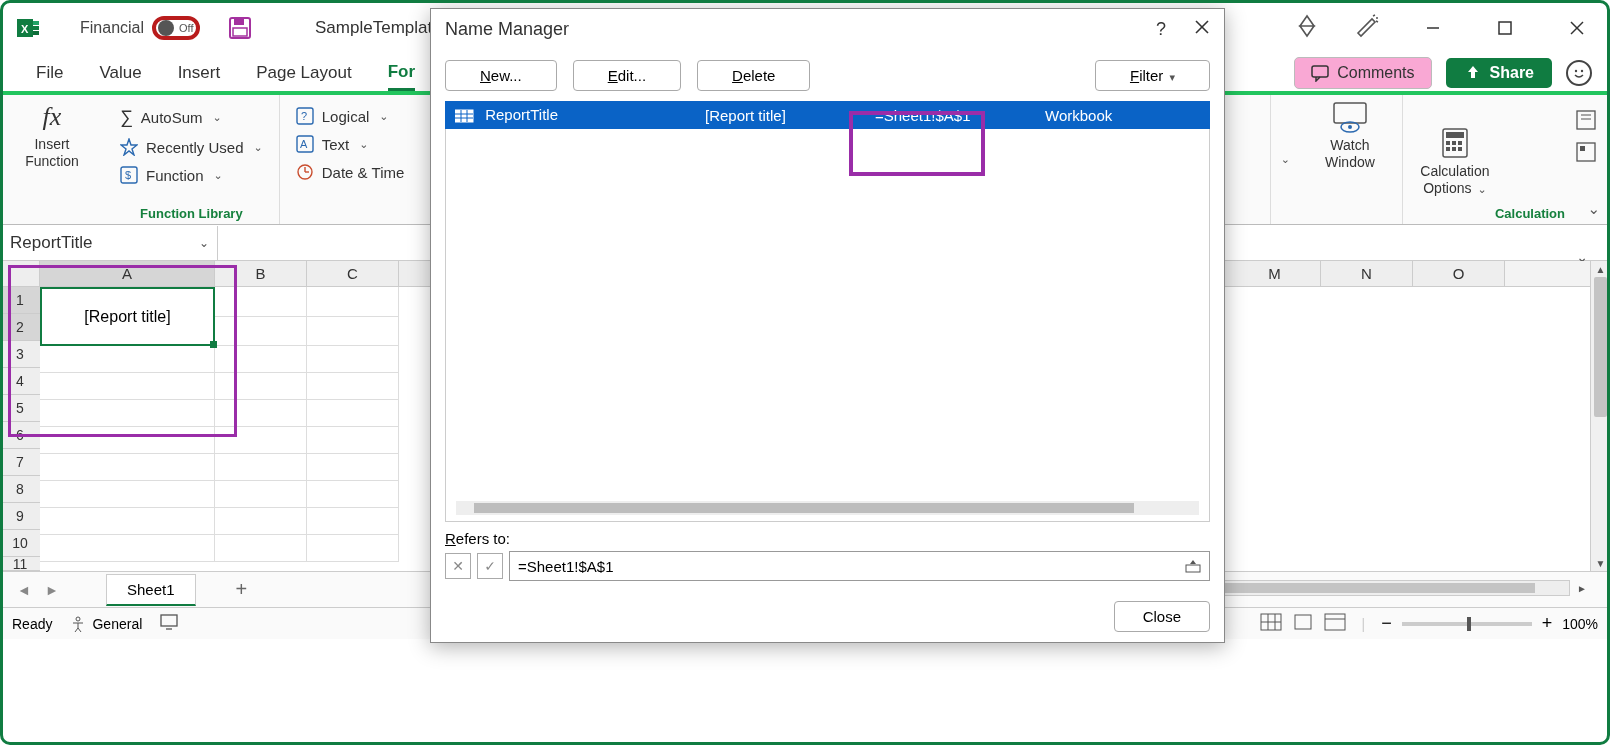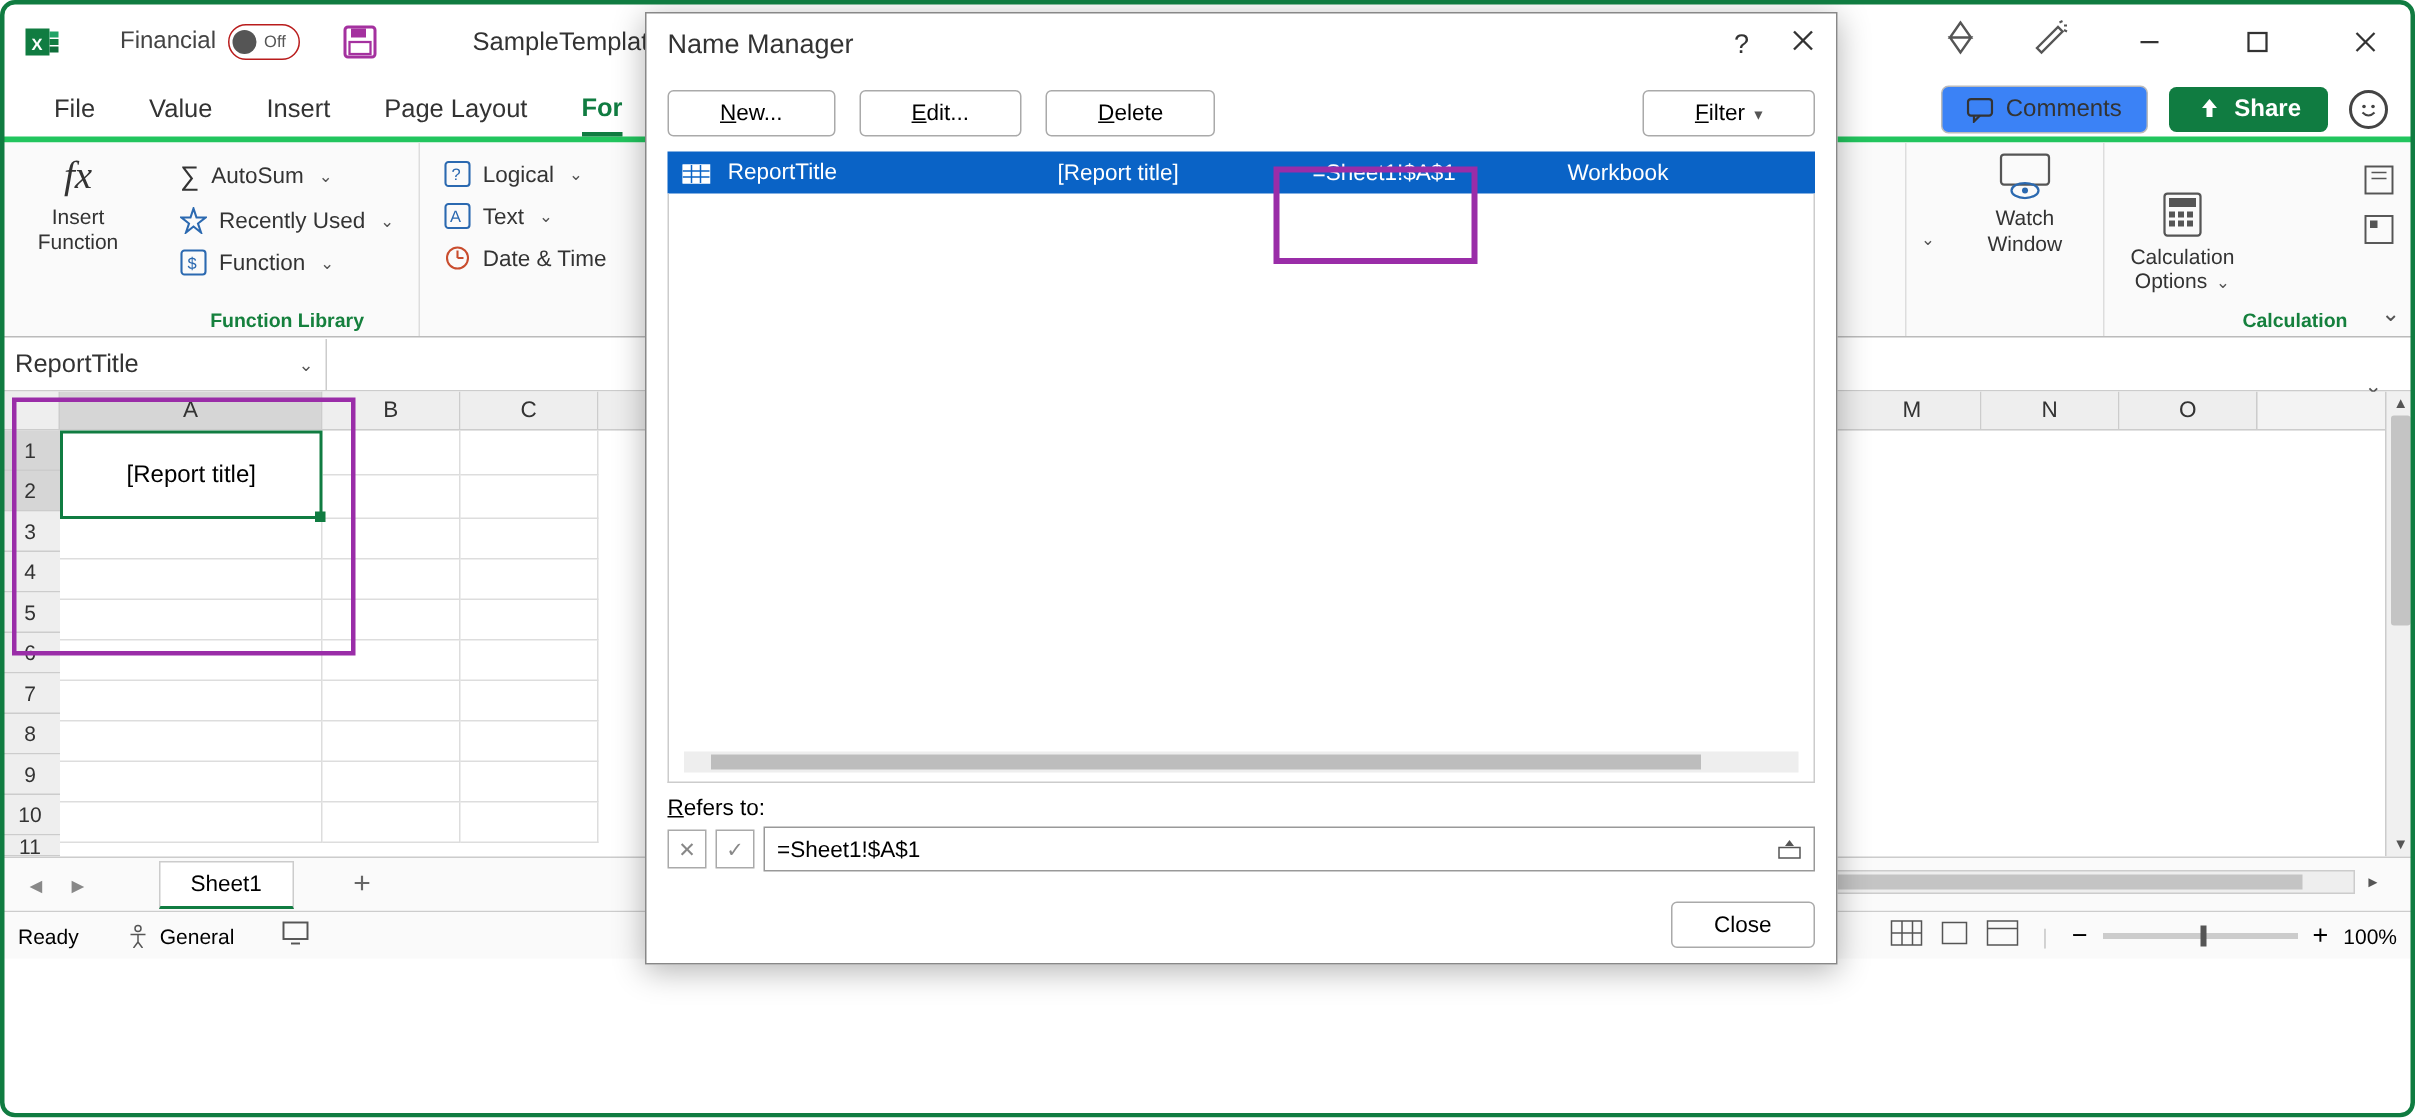--- a/index.html
+++ b/index.html
@@ -2,33 +2,33 @@
 <html><head>
 <meta charset="utf-8">
 <style>
   * { box-sizing: border-box; font-family: "Segoe UI", Arial, sans-serif; }
   body { margin:0; padding:0; width:1610px; height:745px; overflow:hidden; background:#fff; position:relative; }
   .app-border { position:absolute; inset:0; border:3px solid #107c41; border-radius:10px; pointer-events:none; z-index:1000;}
   
   .titlebar { display:flex; align-items:center; height:55px; padding:0 14px; gap:8px;}
   .excel-icon { width:28px; height:28px; display:flex; align-items:center; justify-content:center;}
   .autosave { display:flex; align-items:center; gap:8px; margin-left:30px; font-size:16px; color:#444;}
-  .toggle { width:48px; height:24px; border:1px solid #b91c1c; border-radius:12px; display:flex; align-items:center; padding:2px; gap:2px; background:#fff;}
+  .toggle { width:48px; height:24px; border:4px solid #b91c1c; border-radius:12px; display:flex; align-items:center; padding:2px; gap:2px; background:#fff;}
   .toggle-knob { width:16px; height:16px; background:#555; border-radius:50%;}
   .toggle-text { font-size:11px; color:#555; margin-left:3px;}
   .save-icon { width:24px; height:24px; margin-left:20px;}
   .filename { margin-left:55px; font-size:17px; color:#333;}
   .title-right { margin-left:auto; display:flex; align-items:center; gap:34px; }
   .win-btn { width:38px; height:38px; display:flex; align-items:center; justify-content:center; color:#333;}
   
   .ribbon-tabs { display:flex; align-items:center; height:40px; padding-left:36px; gap:36px; font-size:17px; color:#333; border-bottom:4px solid #22c55e; position:relative;}
   .tab { padding:6px 0; cursor:pointer;}
   .tab.active { color:#107c41; font-weight:600; border-bottom:3px solid #107c41;}
   .tab-right { position:absolute; right:18px; top:2px; display:flex; align-items:center; gap:14px;}
-  .comments-btn { border:1px solid #bbb; border-radius:5px; padding:6px 16px; display:flex; align-items:center; gap:8px; font-size:16px; background:#3b82f6;}
+  .comments-btn { border:1px solid #bbb; border-radius:5px; padding:6px 16px; display:flex; align-items:center; gap:8px; font-size:16px; background:#f9a8d4;}
   .share-btn { background:#107c41; color:#fff; border-radius:5px; padding:6px 18px; display:flex; align-items:center; gap:8px; font-size:16px; font-weight:600;}
   .smiley { width:26px; height:26px; border:2px solid #444; border-radius:50%; display:flex; align-items:center; justify-content:center; font-size:14px;}
   
   .ribbon-body { display:flex; height:130px; border-bottom:1px solid #bbb; background:#fafafa; position:relative;}
   .ribbon-group { display:flex; flex-direction:column; align-items:center; padding:6px 12px 2px; border-right:1px solid #ddd; height:100%;}
   .ribbon-group-label { font-size:13px; color:#15803d; margin-top:auto; margin-bottom:1px;font-weight:bold;}
   .big-btn { display:flex; flex-direction:column; align-items:center; justify-content:center; width:80px; font-size:14px; color:#333; gap:4px; text-align:center; line-height:1.2;}
   .small-btn-stack { display:flex; flex-direction:column; gap:6px; padding-top:4px;}
   .small-btn { display:flex; align-items:center; gap:8px; font-size:15px; color:#333; padding:2px 4px;}
   .chev { font-size:11px; color:#555; margin-left:2px;}
@@ -55,21 +55,21 @@
   .purple-box { position:absolute; border:3px solid #9a2da8; pointer-events:none; z-index:500;}
   
   .sheet-tabs { height:36px; display:flex; align-items:center; border-top:1px solid #ccc; background:#fafafa; position:relative; padding-left:10px;}
   .sheet-nav-btn { width:28px; display:flex; justify-content:center; color:#888; font-size:14px;}
   .sheet-tab { padding:6px 20px; border:1px solid #ccc; border-bottom:2px solid #107c41; background:#fff; font-size:15px; margin-left:40px;}
   .sheet-add { margin-left:40px; font-size:20px; color:#666;}
   .hscroll { position:absolute; right:40px; top:8px; height:16px; width:540px; background:#eee; border:1px solid #ccc;}
   .hscroll .thumb { position:absolute; left:4px; top:2px; bottom:2px; width:500px; background:#c4c4c4;}
   .hscroll-arrow { position:absolute; top:8px; height:16px; width:16px; display:flex; align-items:center; justify-content:center; font-size:10px; color:#555;}
   
-  .status-bar { height:32px; border-top:1px solid #ccc; display:flex; align-items:center; padding:0 12px; font-size:14px; background:#fafafa; gap:32px;}
+  .status-bar { height:32px; border-top:1px solid #ccc; display:flex; align-items:center; padding:0 12px; font-size:14px; background:#fafafa; gap:18px;}
   .status-right { margin-left:auto; display:flex; align-items:center; gap:10px;}
   .zoom-slider { width:130px; height:4px; background:#ccc; position:relative;}
   .zoom-slider .knob { position:absolute; left:50%; top:-5px; width:4px; height:14px; background:#555;}
   
   .dialog { position:absolute; left:430px; top:8px; width:795px; height:635px; background:#fff; border:1px solid #888; box-shadow:0 4px 20px rgba(0,0,0,0.3); z-index:600; display:flex; flex-direction:column;}
   .dlg-title { display:flex; align-items:center; padding:10px 14px; font-size:18px; color:#333;}
   .dlg-title .right { margin-left:auto; display:flex; gap:28px; align-items:center;}
   .dlg-toolbar { display:flex; gap:16px; padding:10px 14px;}
   .dlg-btn { border:1px solid #aaa; border-radius:4px; padding:6px 34px; font-size:15px; background:#fff;}
   .dlg-toolbar .filter { margin-left:auto;}

